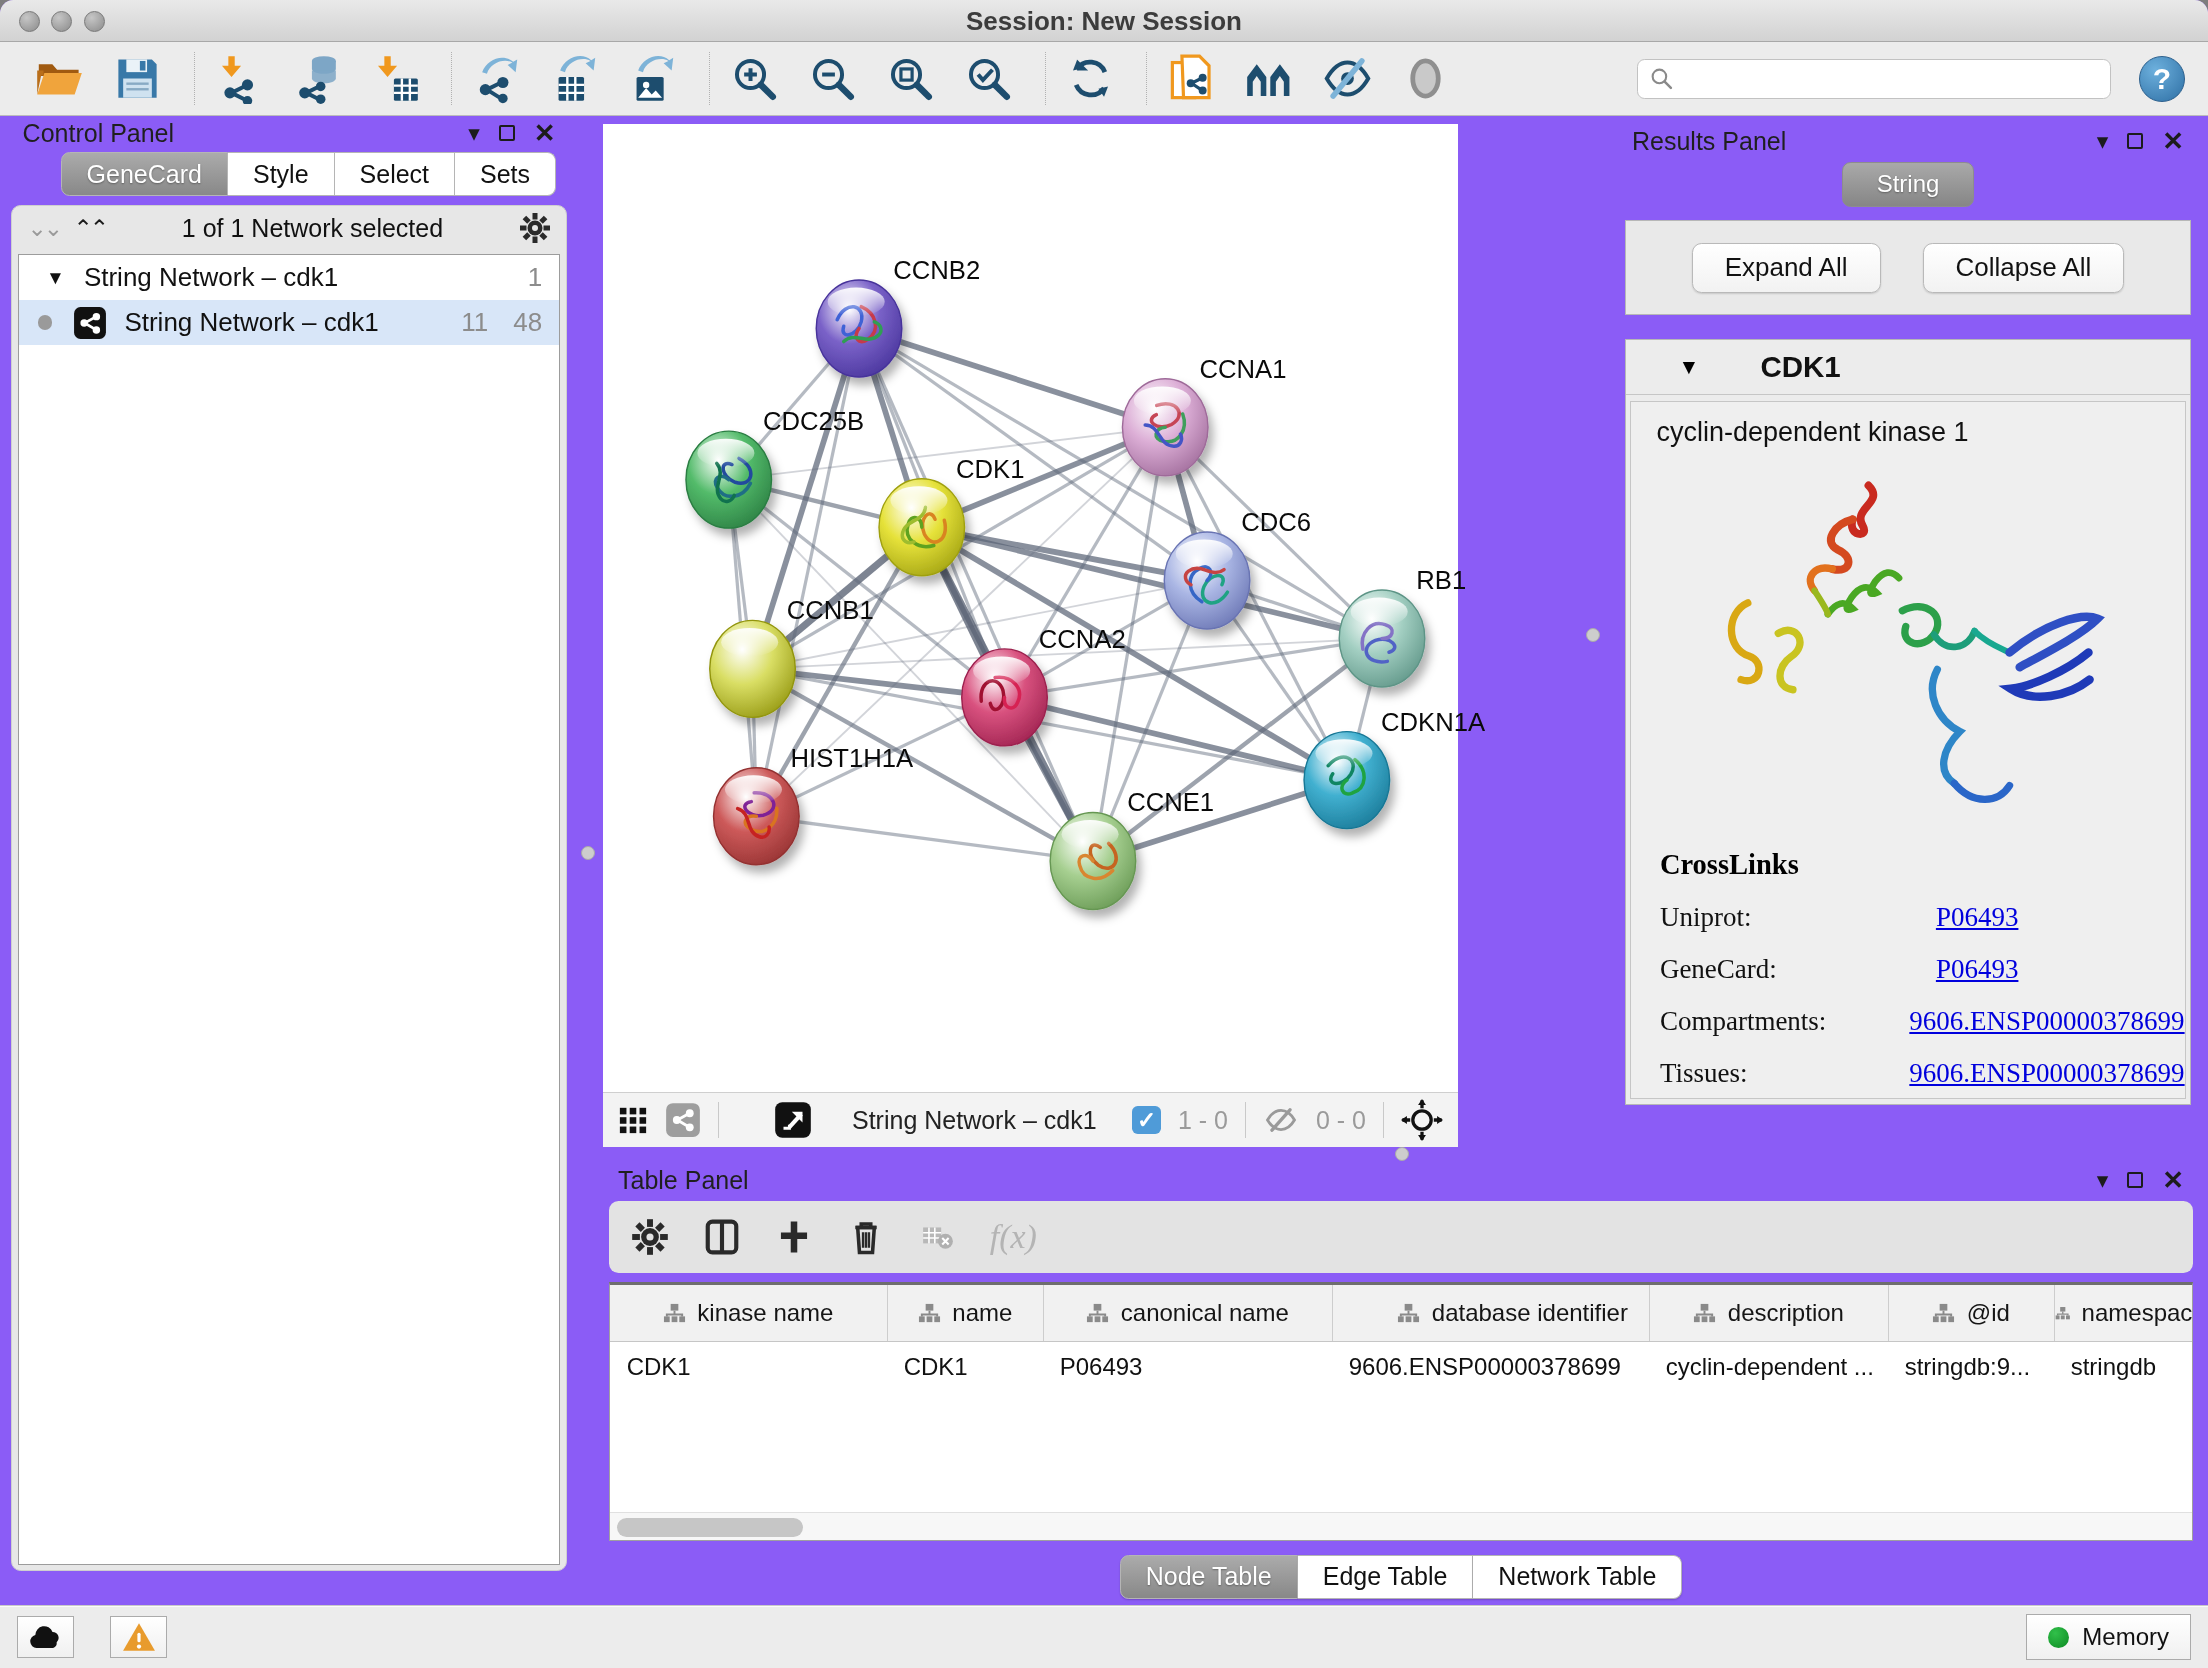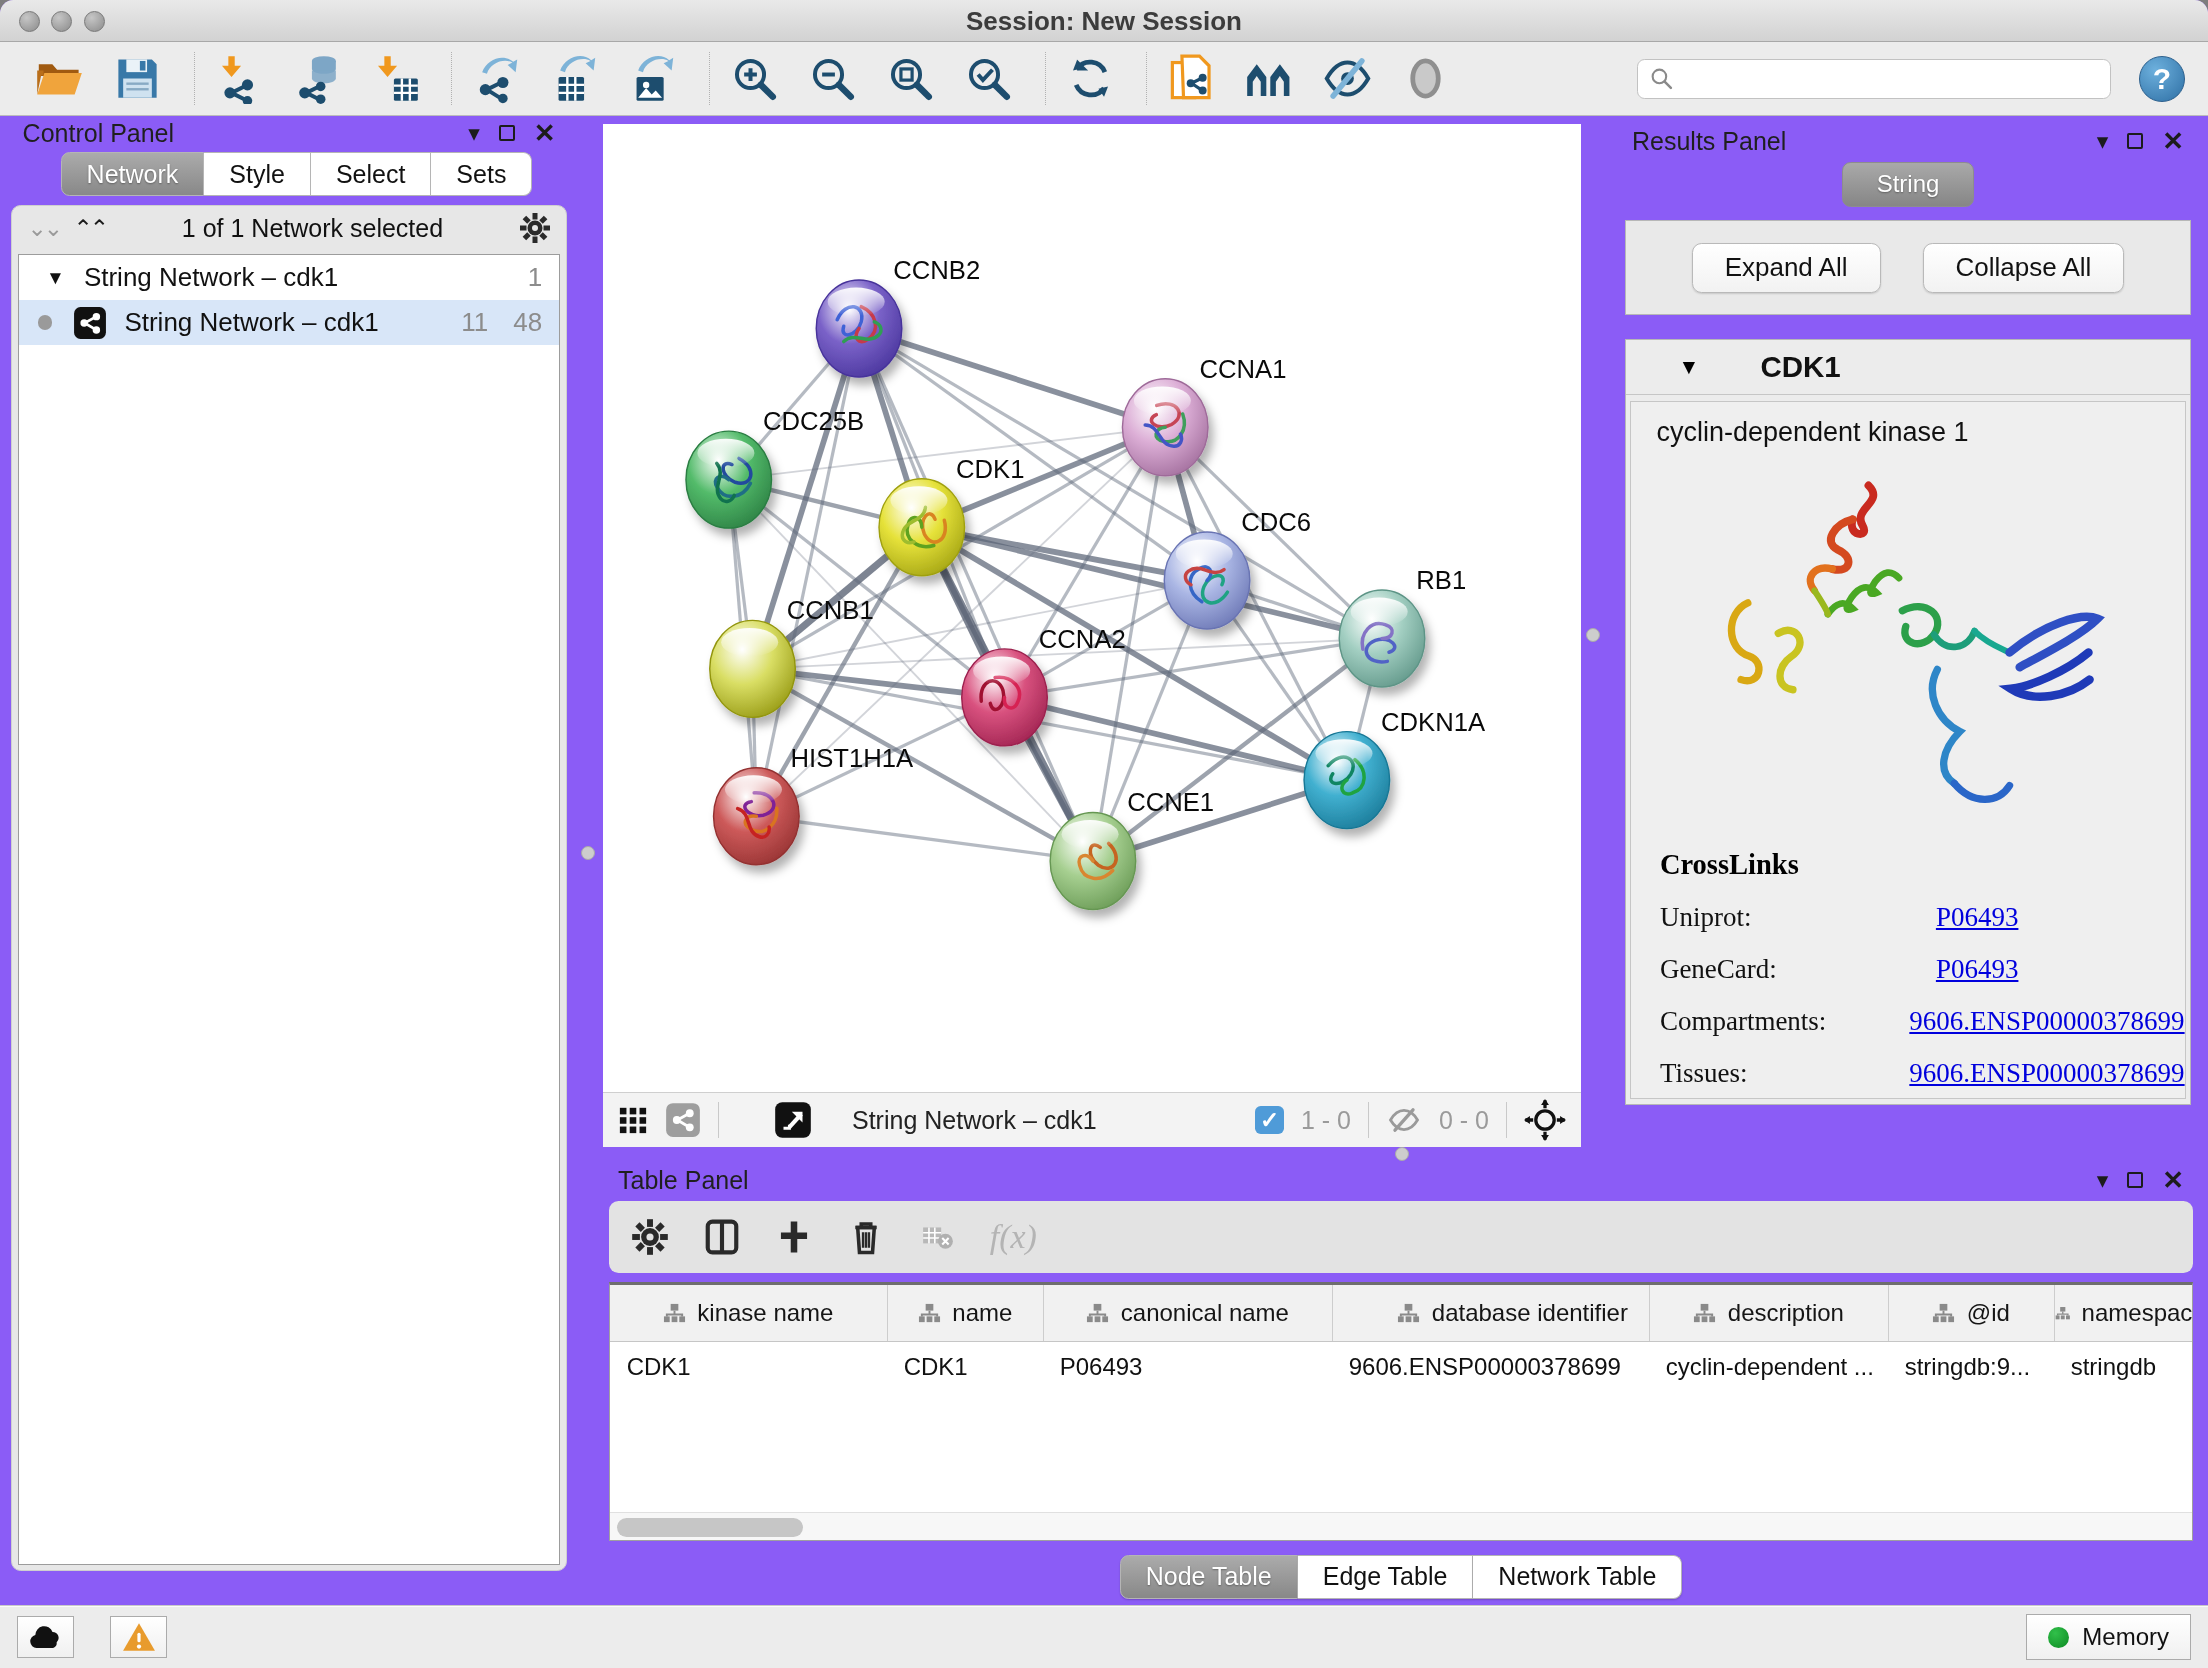--- a/index.html
+++ b/index.html
@@ -58,21 +58,21 @@
   .trow2 { background:#d8e6f8; padding:0 17px 0 19px; }
   .cnt { color:#8c8c8c; }
   .dot { width:14.3px; height:14.3px; border-radius:50%; background:#9a9a9a; margin-right:21px; }
   .disc { font-size:19px; margin-right:19px; }
 
   
   .knob { position:absolute; width:14.3px; height:14.3px; border-radius:50%; background:#cdcdcd;
     border:1px solid #a9a9a9; }
 
   
-  .network-area { position:absolute; left:603px; top:124px; width:978px; height:1023px; background:#fff; }
+  .network-area { position:absolute; left:603px; top:124px; width:855px; height:1023px; background:#fff; }
   #net-svg { position:absolute; left:0; top:0; }
   .view-toolbar { position:absolute; left:0; top:968px; width:100%; height:55px; background:#f3f3f3;
     border-top:1px solid #cfcfcf; display:flex; align-items:center; padding:0 15px; gap:17px; }
   .vsep { height:36px; border-left:1px solid #c9c9c9; }
   .view-toolbar .vname { font-size:25px; color:#222; margin-left:23px; }
   .gray { color:#9a9a9a; font-size:25px; }
   .ck { width:28.5px; height:28.5px; border-radius:5.7px; background:#4f9bd8; color:#fff; font-size:23px;
     display:flex; align-items:center; justify-content:center; font-weight:bold; }
 
   
@@ -312,21 +312,21 @@
     <div class="phead">
       <span class="ptitle">Control Panel</span>
       <span class="sp"></span>
       <span class="phc">
         <span class="tri">▾</span>
         <span class="flt"></span>
         <span class="cls">✕</span>
       </span>
     </div>
     <div class="cp-tabs">
-      <div class="seg sel">Network</div>
+      <div class="seg sel">GeneCard</div>
       <div class="seg">Style</div>
       <div class="seg">Select</div>
       <div class="seg">Sets</div>
     </div>
     <div class="cp-box">
       <div class="net-toolbar">
         <span class="chev" style="color:#9a9a9a;">⌄⌄</span>
         <span class="chev" style="color:#1c1c1c;">⌃⌃</span>
         <span class="lbl">1 of 1 Network selected</span>
         <svg width="32" height="32" viewBox="0 0 64 64">

